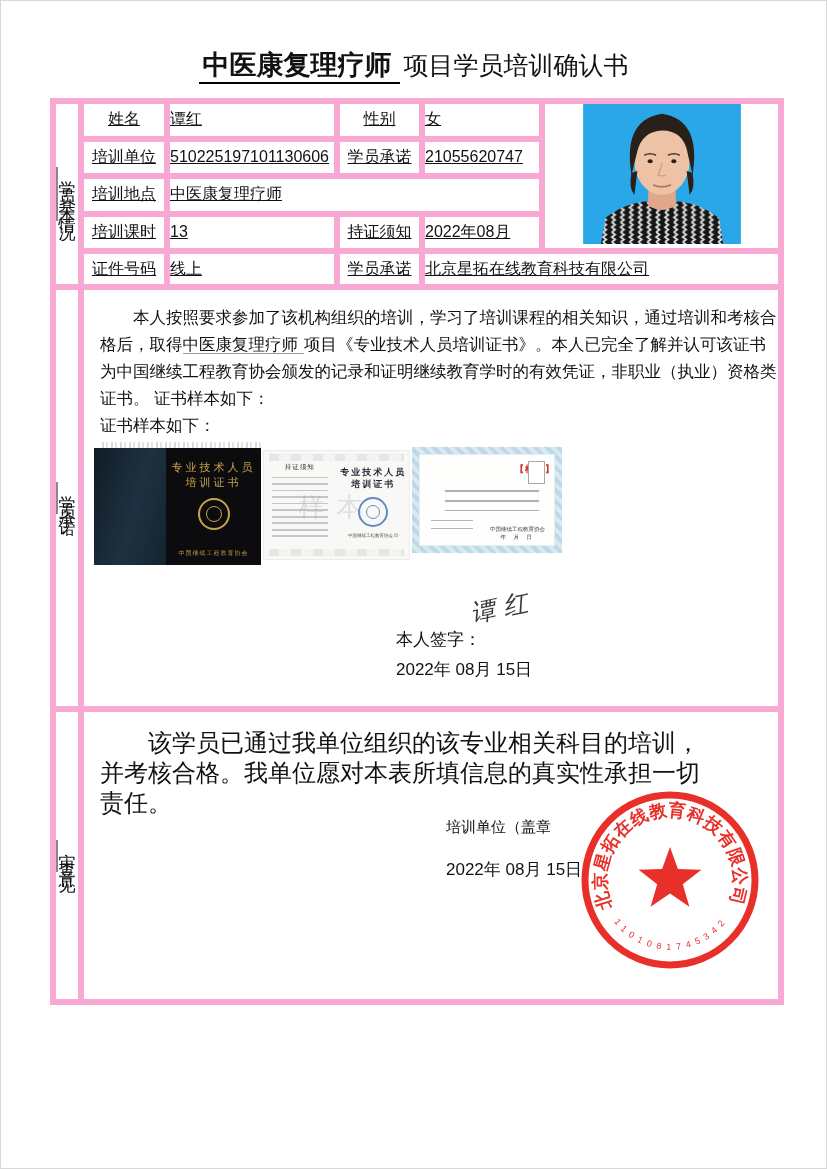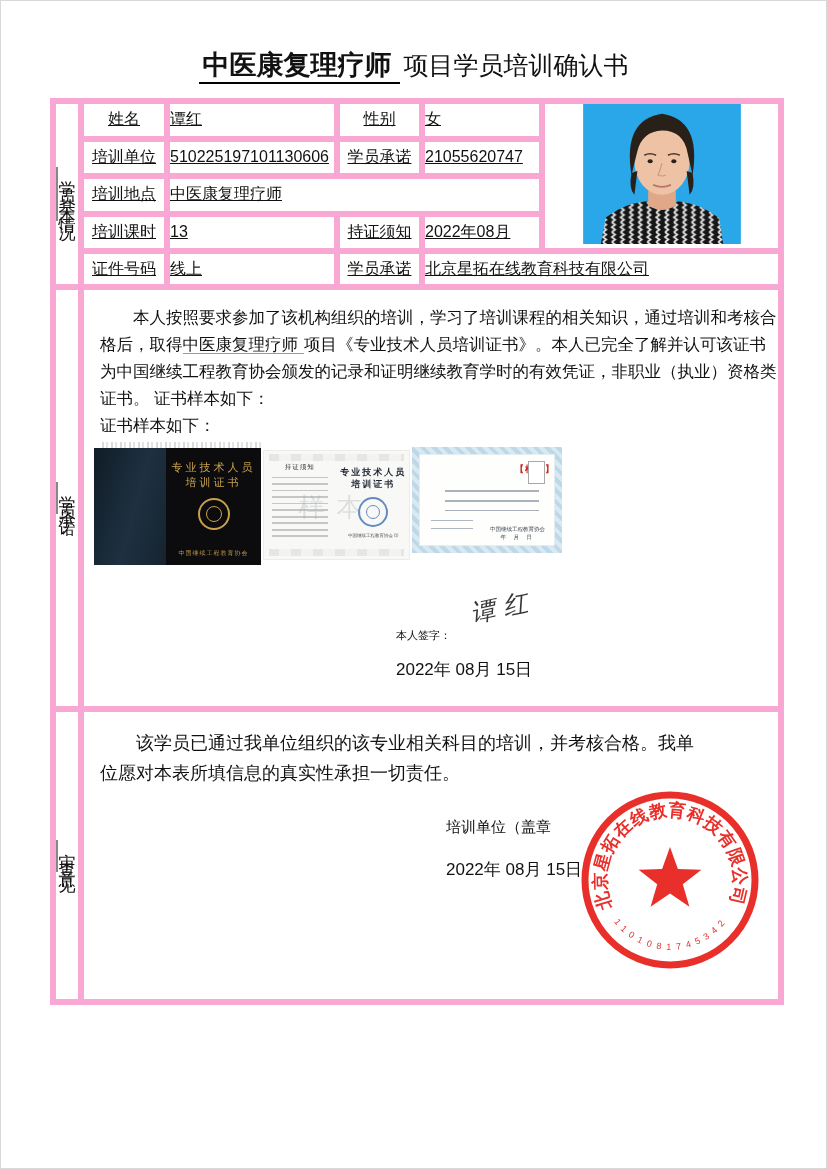--- a/index.html
+++ b/index.html
@@ -68,26 +68,26 @@
   .sample-inner{position:relative;background:#fefefc;height:100%;box-shadow:0 0 0 1px #e3edf4 inset;}
   .sample-tag{position:absolute;top:9px;left:0;right:0;text-align:right;color:#cc2a20;font-size:9px;font-weight:bold;letter-spacing:1px;}
   .sample-photo{position:absolute;top:7px;right:10px;width:15px;height:21px;border:1px solid #a8a8a8;background:#fff;}
   .sample-lines{position:absolute;top:36px;left:26px;right:16px;height:21px;opacity:.75;
     background:repeating-linear-gradient(180deg,#8d97a5 0 1.6px,transparent 1.6px 10px);}
   .sample-lines2{position:absolute;top:66px;left:12px;width:42px;height:13px;opacity:.7;
     background:repeating-linear-gradient(180deg,#8d97a5 0 1.5px,transparent 1.5px 8px);}
   .sample-issuer{position:absolute;bottom:13px;right:10px;font-size:5.5px;color:#3c4452;}
   .sample-date{position:absolute;bottom:5px;right:20px;font-size:5.5px;color:#3c4452;letter-spacing:3px;}
   
-  .sign-label{position:absolute;left:312px;top:338px;font-size:11px;}
+  .sign-label{position:absolute;left:312px;top:338px;font-size:17px;}
   .sign-date{position:absolute;left:312px;top:368px;font-size:17px;}
   .signature{position:absolute;left:388px;top:300px;font-size:25px;color:#1b1b1b;opacity:.88;
     transform:rotate(-12deg) skewX(-16deg);letter-spacing:8px;}
   
-  .review-p{position:absolute;top:16px;left:16px;width:604px;margin:0;text-indent:2em;font-size:18px;line-height:30px;}
+  .review-p{position:absolute;top:16px;left:16px;width:604px;margin:0;text-indent:2em;font-size:24px;line-height:30px;}
   .unit-label{position:absolute;left:362px;top:106px;font-size:15px;}
   .review-date{position:absolute;left:362px;top:146px;font-size:17px;}
   .stamp-box{position:absolute;left:494px;top:76px;width:184px;height:184px;opacity:.93;}
 </style>
 </head>
 <body>
 
 <div class="page">
 
   <div class="doc-title">

